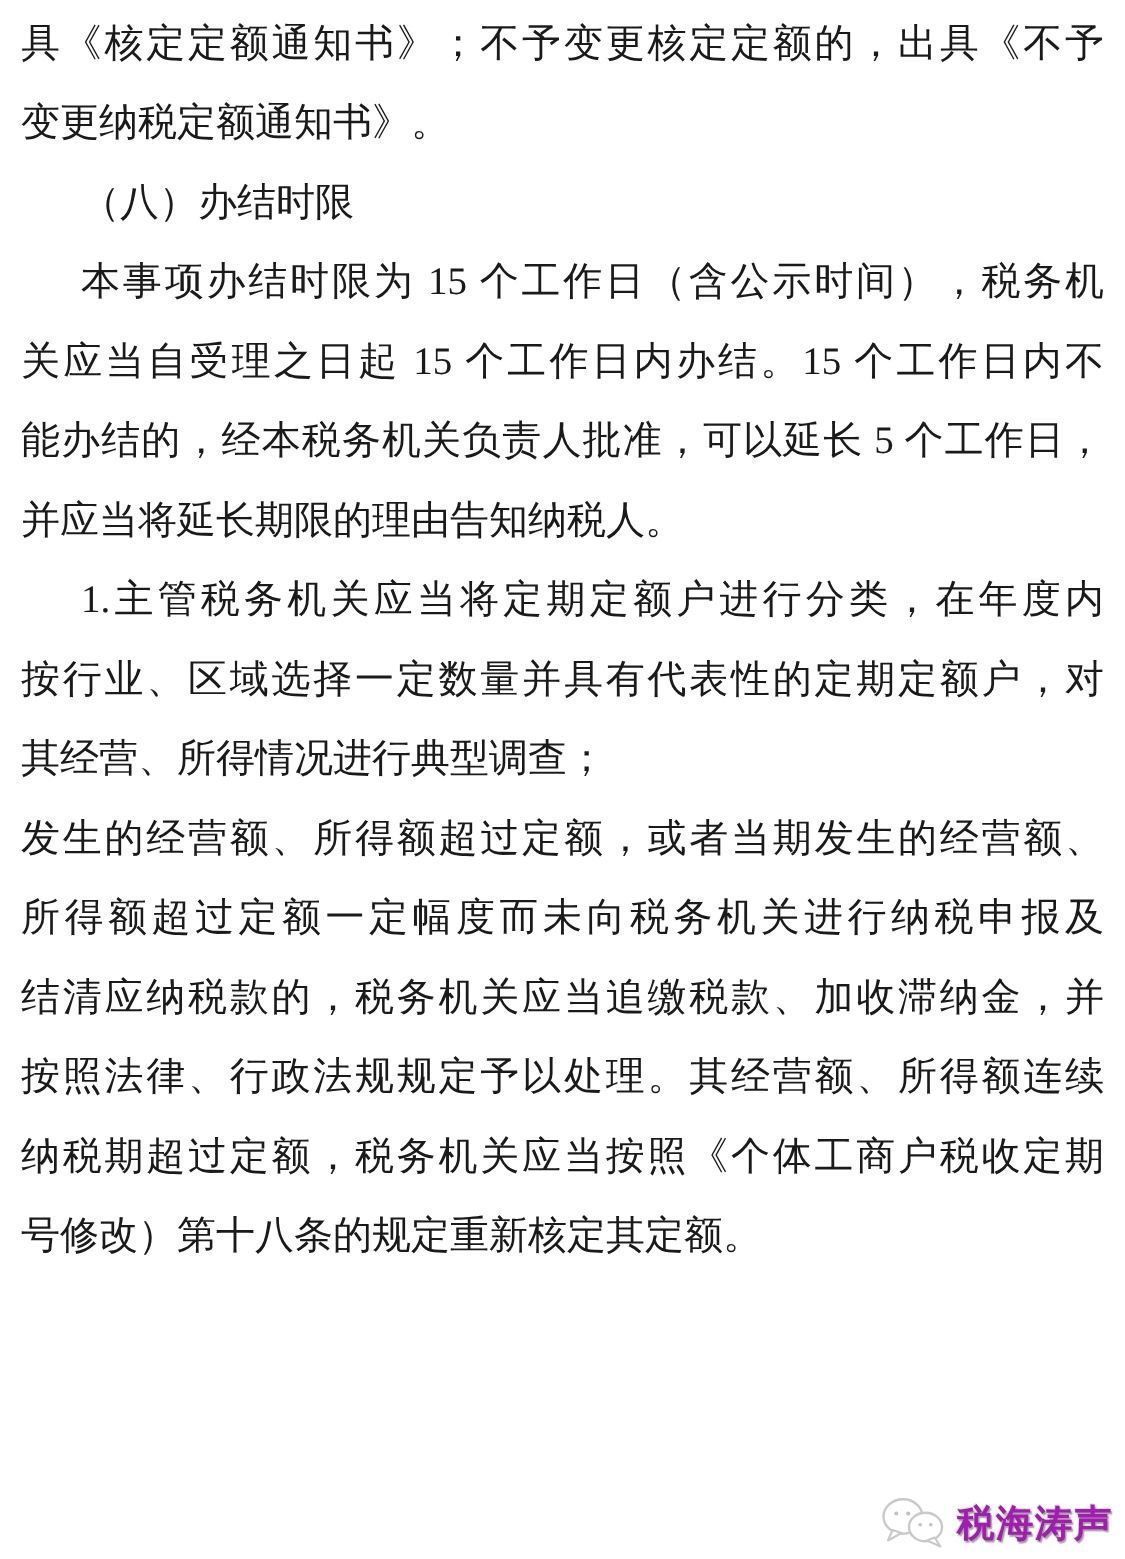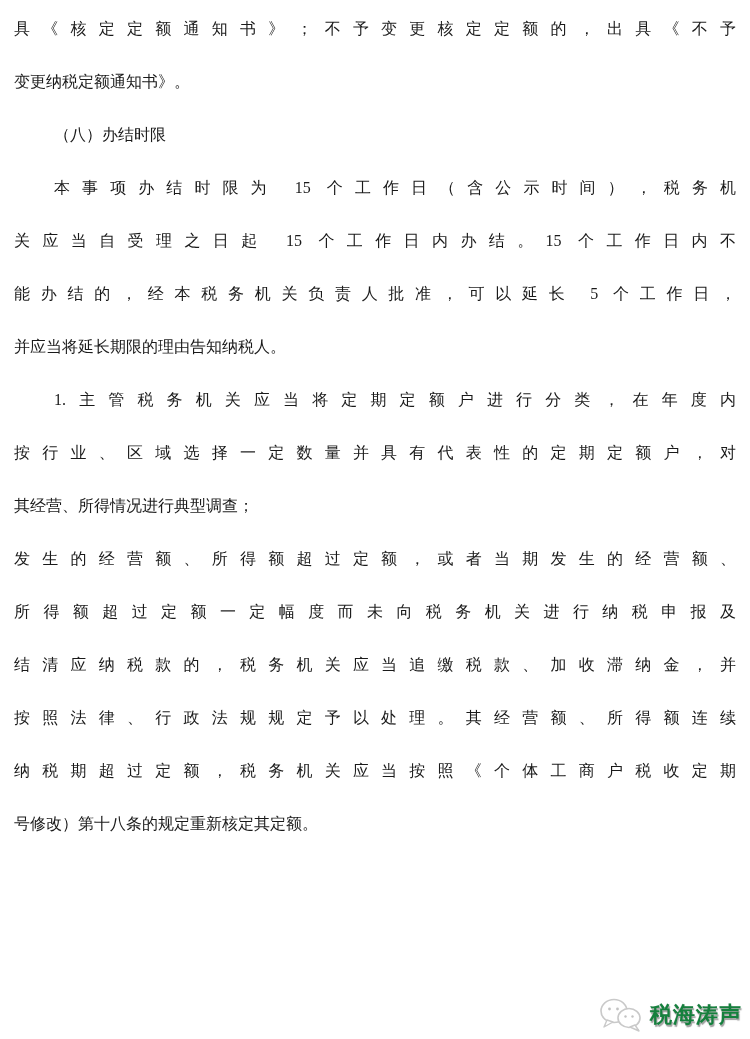--- a/index.html
+++ b/index.html
@@ -18,21 +18,21 @@
   }
   .text-block {
     position: absolute;
     top: 2px;
     left: 14px;
     right: 14px;
   }
   .line {
     height: 53px;
     line-height: 53px;
-    font-size: 16px;
+    font-size: 26px;
     white-space: nowrap;
     text-align: left;
   }
   .line.justify {
     white-space: normal;
     text-align: justify;
     text-align-last: justify;
     text-justify: inter-character;
   }
   .line.indent {
@@ -46,24 +46,24 @@
     align-items: center;
     gap: 7px;
   }
   .wm-icon {
     display: inline-block;
     width: 44px;
     height: 36px;
   }
   .wm-text {
     font-family: "Liberation Sans", "DejaVu Sans", sans-serif;
-    font-size: 22px;
+    font-size: 25px;
     font-weight: bold;
     letter-spacing: 1px;
-    color: #15803d;
+    color: #a21caf;
     text-shadow: 1px 1.5px 1px #9f9f9f, -0.5px -0.5px 0 #dcdcdc;
   }
 </style>
 </head>
 <body>
 
 <div class="page">
 
   <div class="text-block" id="text-lines">
       <div class="line justify">具《核定定额通知书》；不予变更核定定额的，出具《不予</div>

